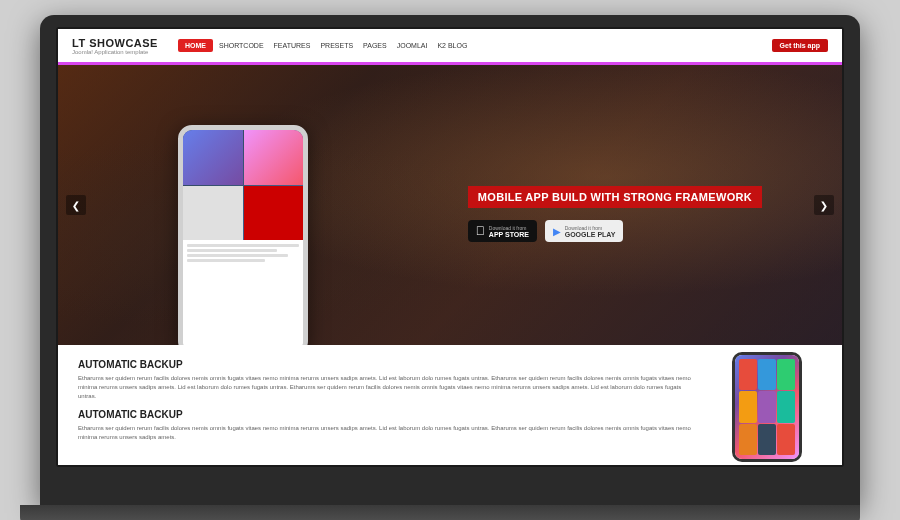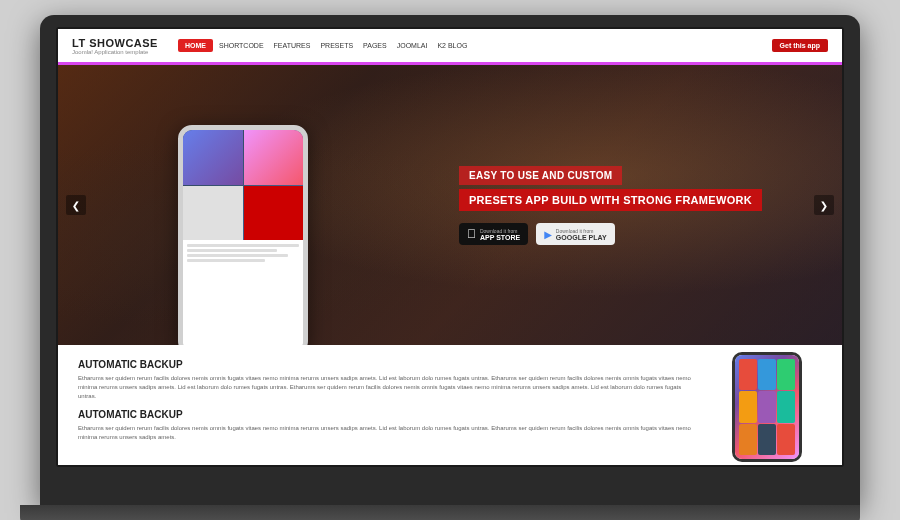--- a/index.html
+++ b/index.html
@@ -402,23 +402,22 @@
             <div class="phone-screen-bottom">
               <div class="phone-text-line"></div>
               <div class="phone-text-line" style="width:80%"></div>
               <div class="phone-text-line" style="width:90%"></div>
               <div class="phone-text-line" style="width:70%"></div>
             </div>
           </div>
         </div>
 
         <div class="hero-content">
-          <span class="hero-tag">EASY TO USE AND CUSTOM</span>
           <br>
-          <span class="hero-title">PRESETS APP BUILD WITH STRONG FRAMEWORK</span>
+          <span class="hero-title">MOBILE APP BUILD WITH STRONG FRAMEWORK</span>
 
           <div class="store-buttons">
             <div class="store-btn">
               <span class="store-btn-icon"></span>
               <div class="store-btn-text">
                 <span class="store-btn-sub">Download it from</span>
                 <span class="store-btn-name">APP STORE</span>
               </div>
             </div>
             <div class="store-btn gplay-btn">

